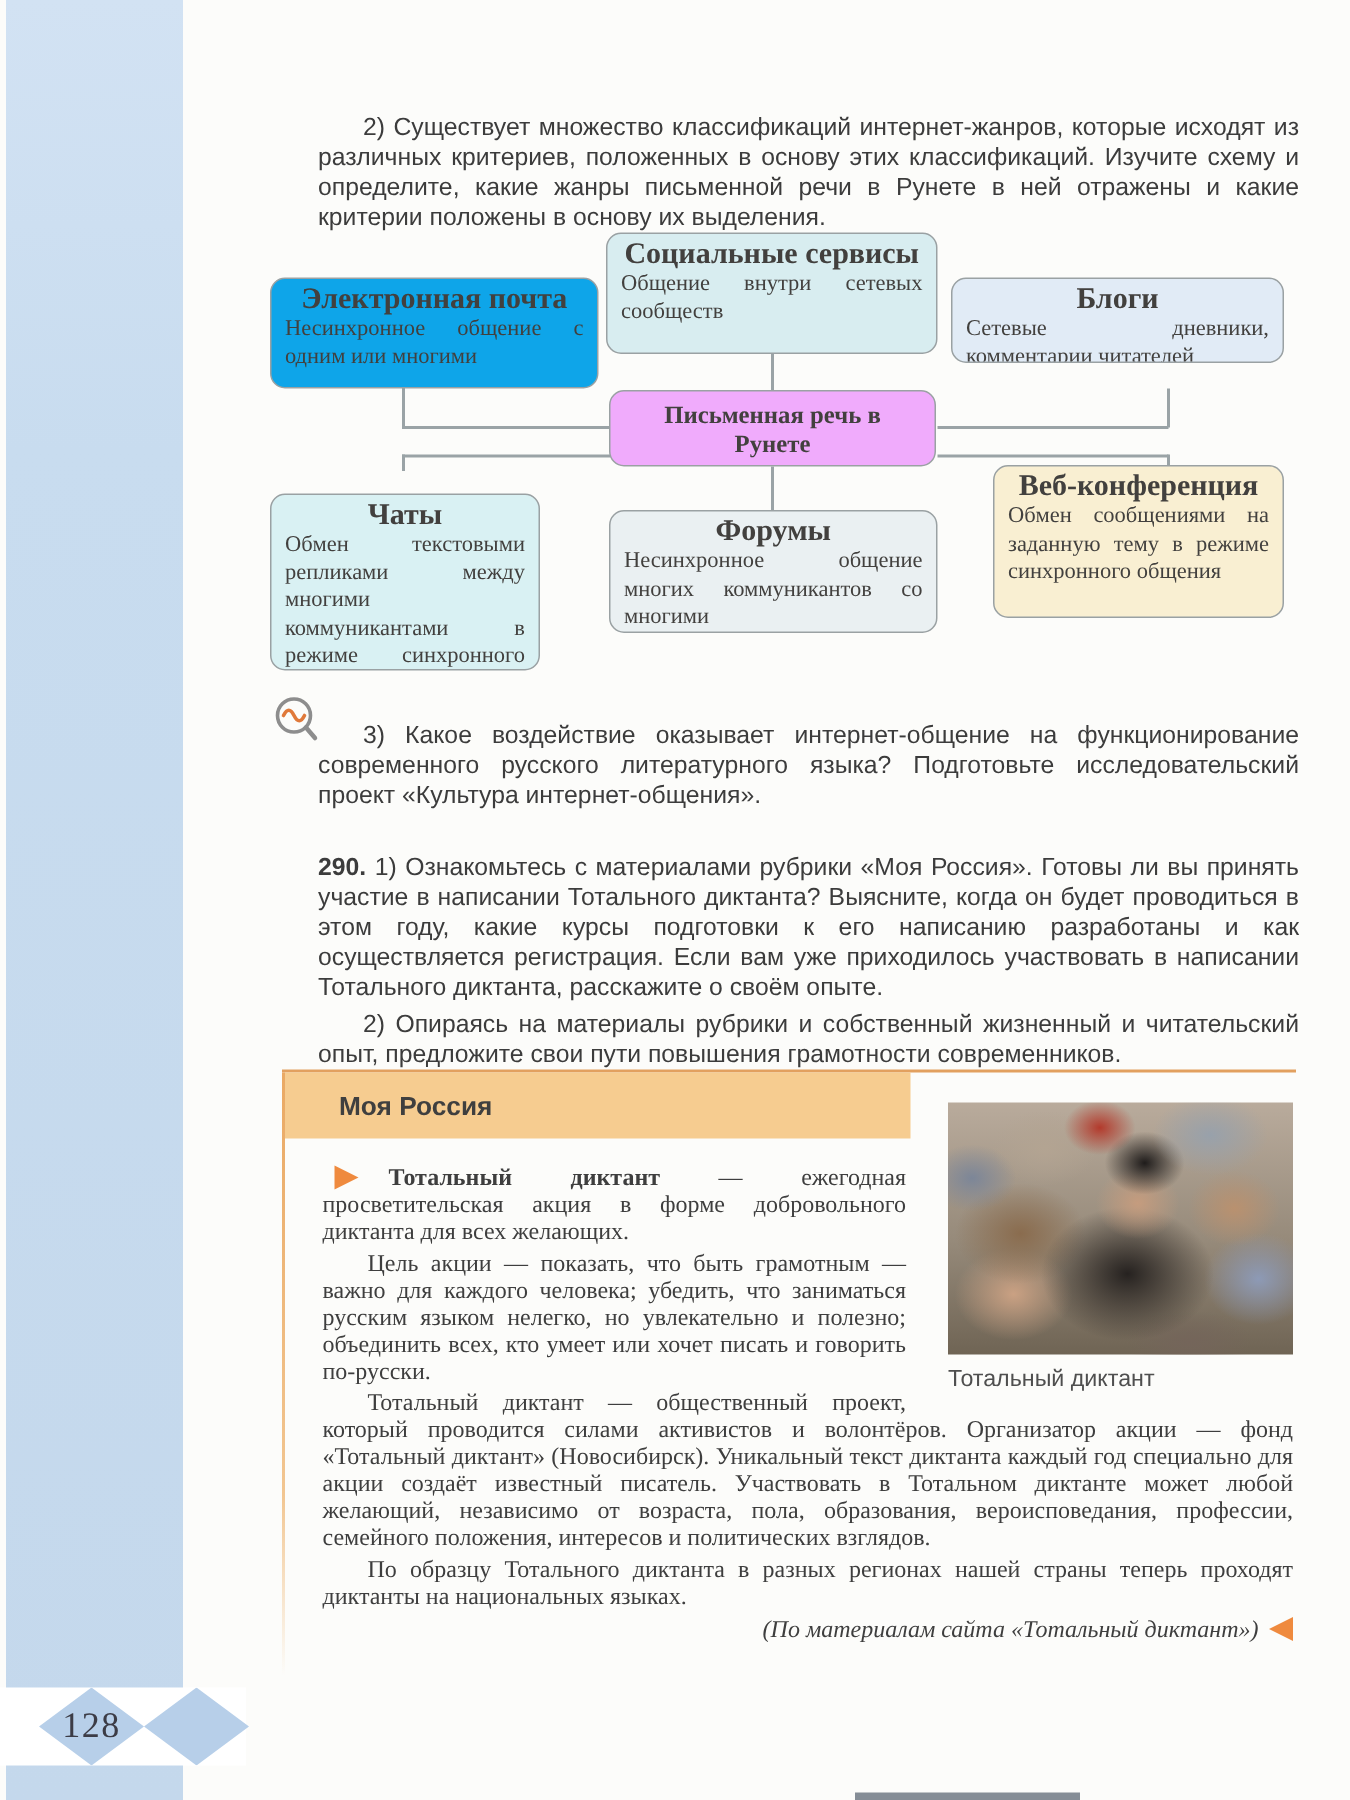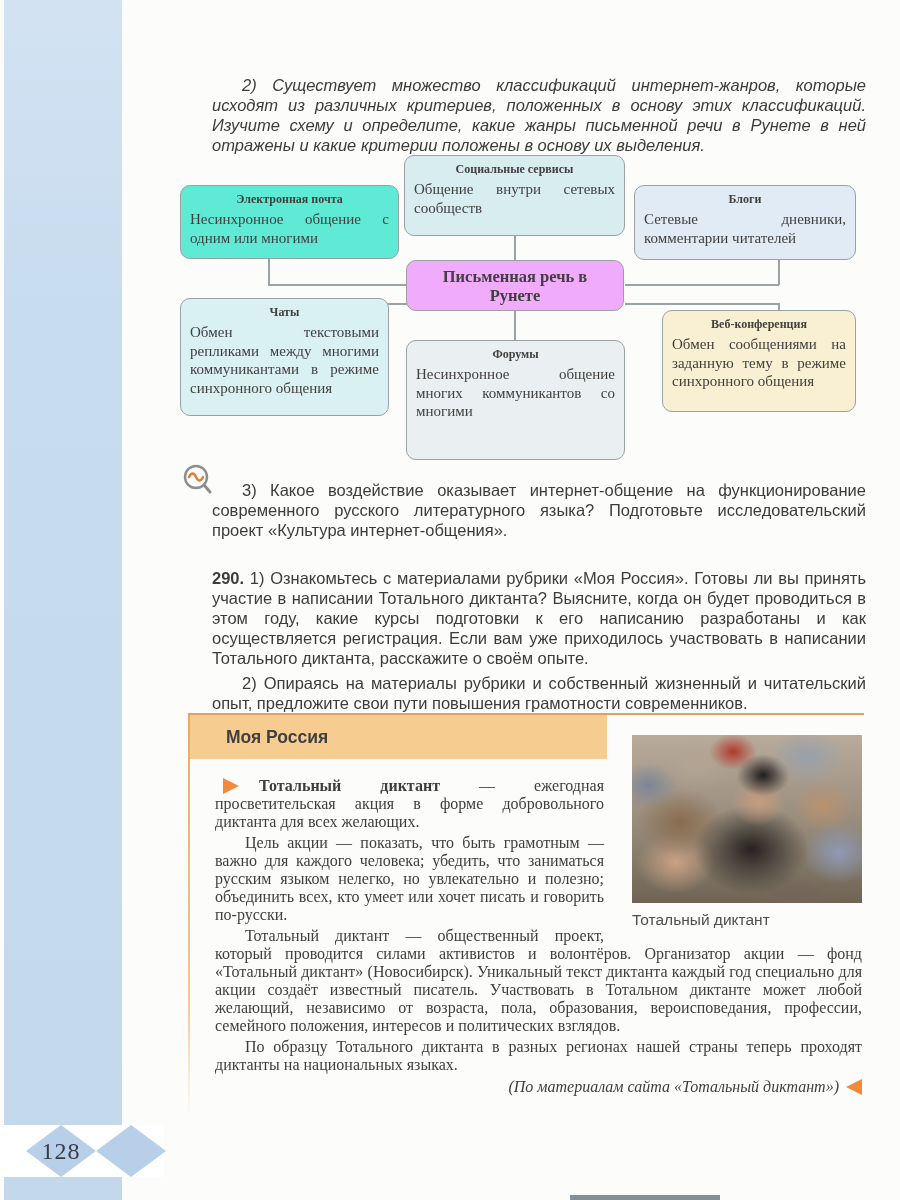--- a/index.html
+++ b/index.html
@@ -28,46 +28,46 @@
     position:absolute;left:26px;top:0;width:70px;height:52px;
     display:flex;align-items:center;justify-content:center;
     font-family:"Liberation Serif",serif;font-size:24px;color:#3c3c46;
     letter-spacing:1px;z-index:3;
   }
   
   .task{
     position:absolute;left:212px;width:654px;
     font-size:16.5px;line-height:20px;text-align:justify;color:#3c3c3c;
   }
-  .t2{top:58px;text-indent:30px;font-style:italic;}
+  .t2{top:58px;text-indent:30px;}
   .t3{top:463px;text-indent:30px;}
   .t181{top:551px;}
   .t181b{top:656px;text-indent:30px;}
   .exnum{font-weight:bold;}
   
   .ricon{position:absolute;left:181px;top:463px;width:34px;height:38px;}
   
   .diagram{
     position:absolute;left:180px;top:152px;width:682px;height:300px;
     font-family:"Liberation Serif","DejaVu Serif",serif;color:#42403e;
   }
   .dbox{
     position:absolute;border:1.4px solid #9aa1a3;border-radius:10px;
     padding:4px 9px;box-sizing:border-box;overflow:hidden;
   }
-  .dtitle{font-weight:bold;text-align:center;font-size:12px;line-height:19px;}
+  .dtitle{font-weight:bold;text-align:center;font-size:20px;line-height:19px;}
   .dbody{font-size:15px;line-height:18.5px;text-align:justify;margin-top:1px;}
-  .b-email{left:0;top:33px;width:219px;height:74px;background:#5eead4;}
+  .b-email{left:0;top:33px;width:219px;height:74px;background:#0ea5e9;}
   .b-social{left:224px;top:3px;width:221px;height:81px;background:#d8edf0;}
-  .b-blogs{left:454px;top:33px;width:222px;height:75px;background:#e1ebf6;}
+  .b-blogs{left:454px;top:33px;width:222px;height:57px;background:#e1ebf6;}
   .b-center{left:226px;top:108px;width:218px;height:51px;background:#f0abfc;
             display:flex;align-items:center;justify-content:center;}
   .b-center .dtitle{font-size:16.5px;}
-  .b-chats{left:0;top:146px;width:209px;height:118px;background:#d9f1f3;}
-  .b-forums{left:226px;top:188px;width:219px;height:120px;background:#eaf0f2;}
+  .b-chats{left:0;top:177px;width:180px;height:118px;background:#d9f1f3;}
+  .b-forums{left:226px;top:188px;width:219px;height:82px;background:#eaf0f2;}
   .b-web{left:454px;top:158px;width:194px;height:102px;background:#f9efd2;margin-left:28px;}
   .vline{position:absolute;width:1.5px;background:#9aa3a6;}
   .hline{position:absolute;height:1.5px;background:#9aa3a6;}
   .c1{left:334px;top:84px;height:25px;}
   .c2{left:334px;top:159px;height:29px;}
   .c3{left:88px;top:106px;height:27px;}
   .c4{left:88px;top:132px;width:139px;}
   .c5{left:598px;top:107px;height:26px;}
   .c6{left:445px;top:132px;width:154px;}
   .c7{left:88px;top:151px;width:139px;}

